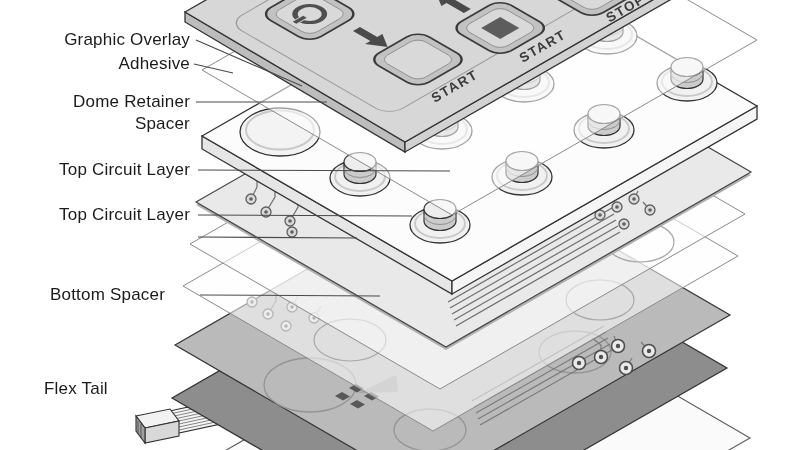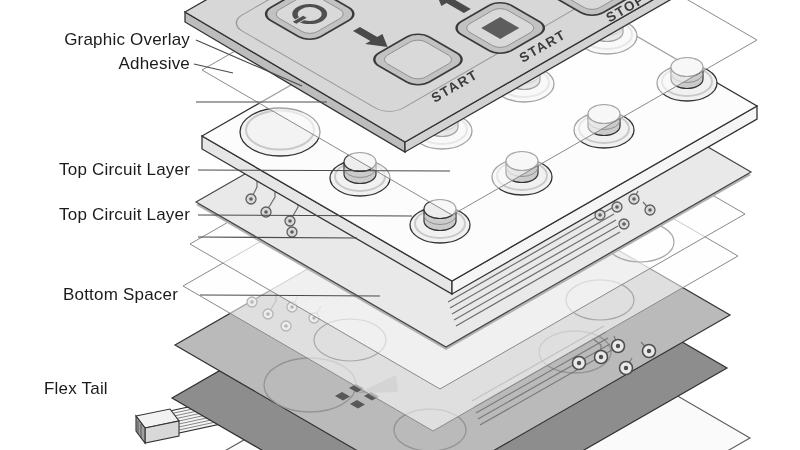--- a/index.html
+++ b/index.html
@@ -228,18 +228,19 @@
     <line x1="196" y1="102" x2="327" y2="102"></line>
     <line x1="198" y1="170" x2="450" y2="171"></line>
     <line x1="198" y1="215" x2="412" y2="216"></line>
     <line x1="198" y1="237" x2="357" y2="238"></line>
     <line x1="200" y1="295" x2="380" y2="296"></line>
   </g>
 </svg>
 
 <div class="lbl" style="right:610px; top:29px;">Graphic Overlay</div>
 <div class="lbl" style="right:610px; top:53px;margin-left:36px;">Adhesive</div>
+<div class="lbl wrap" style="right:610px; top:91px;">Dome Retainer Spacer</div>
 <div class="lbl" style="right:610px; top:159px;">Top Circuit Layer</div>
 <div class="lbl" style="right:610px; top:204px;">Top Circuit Layer</div>
-<div class="lbl" style="right:622px; top:284px;">Bottom Spacer</div>
+<div class="lbl" style="right:635px; top:284px;">Bottom Spacer</div>
 <div class="lbl left-align" style="left:44px; top:378px;">Flex Tail</div>
 
 </div>
 
 </body></html>

